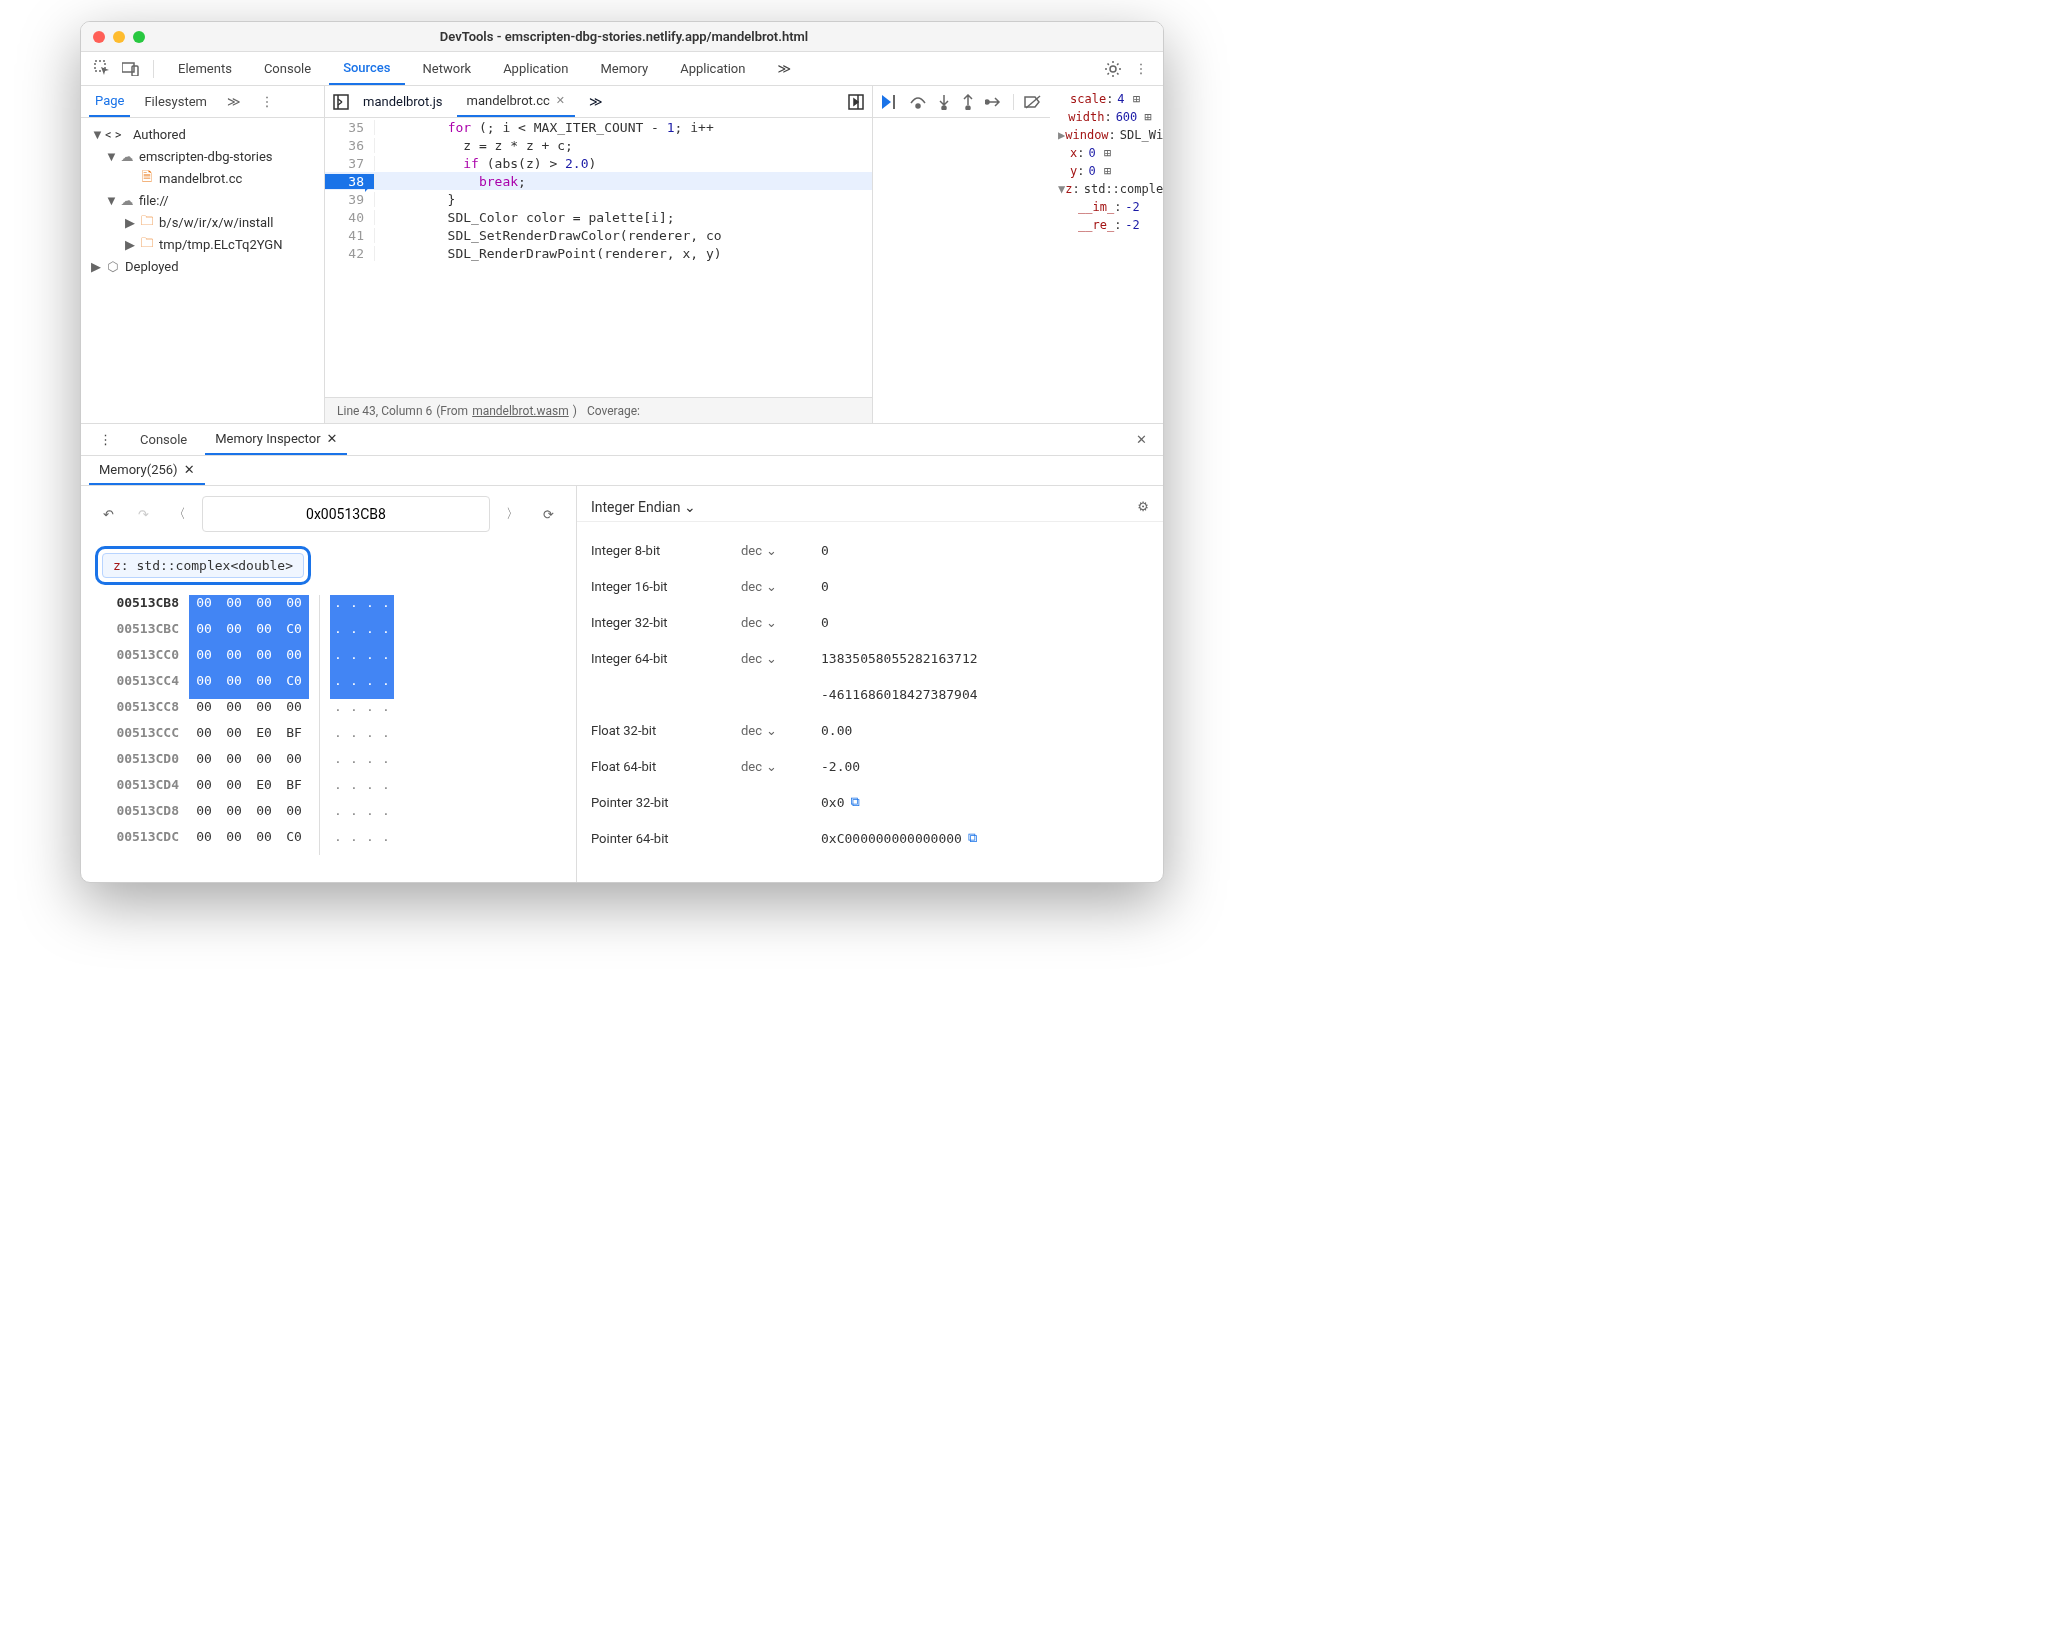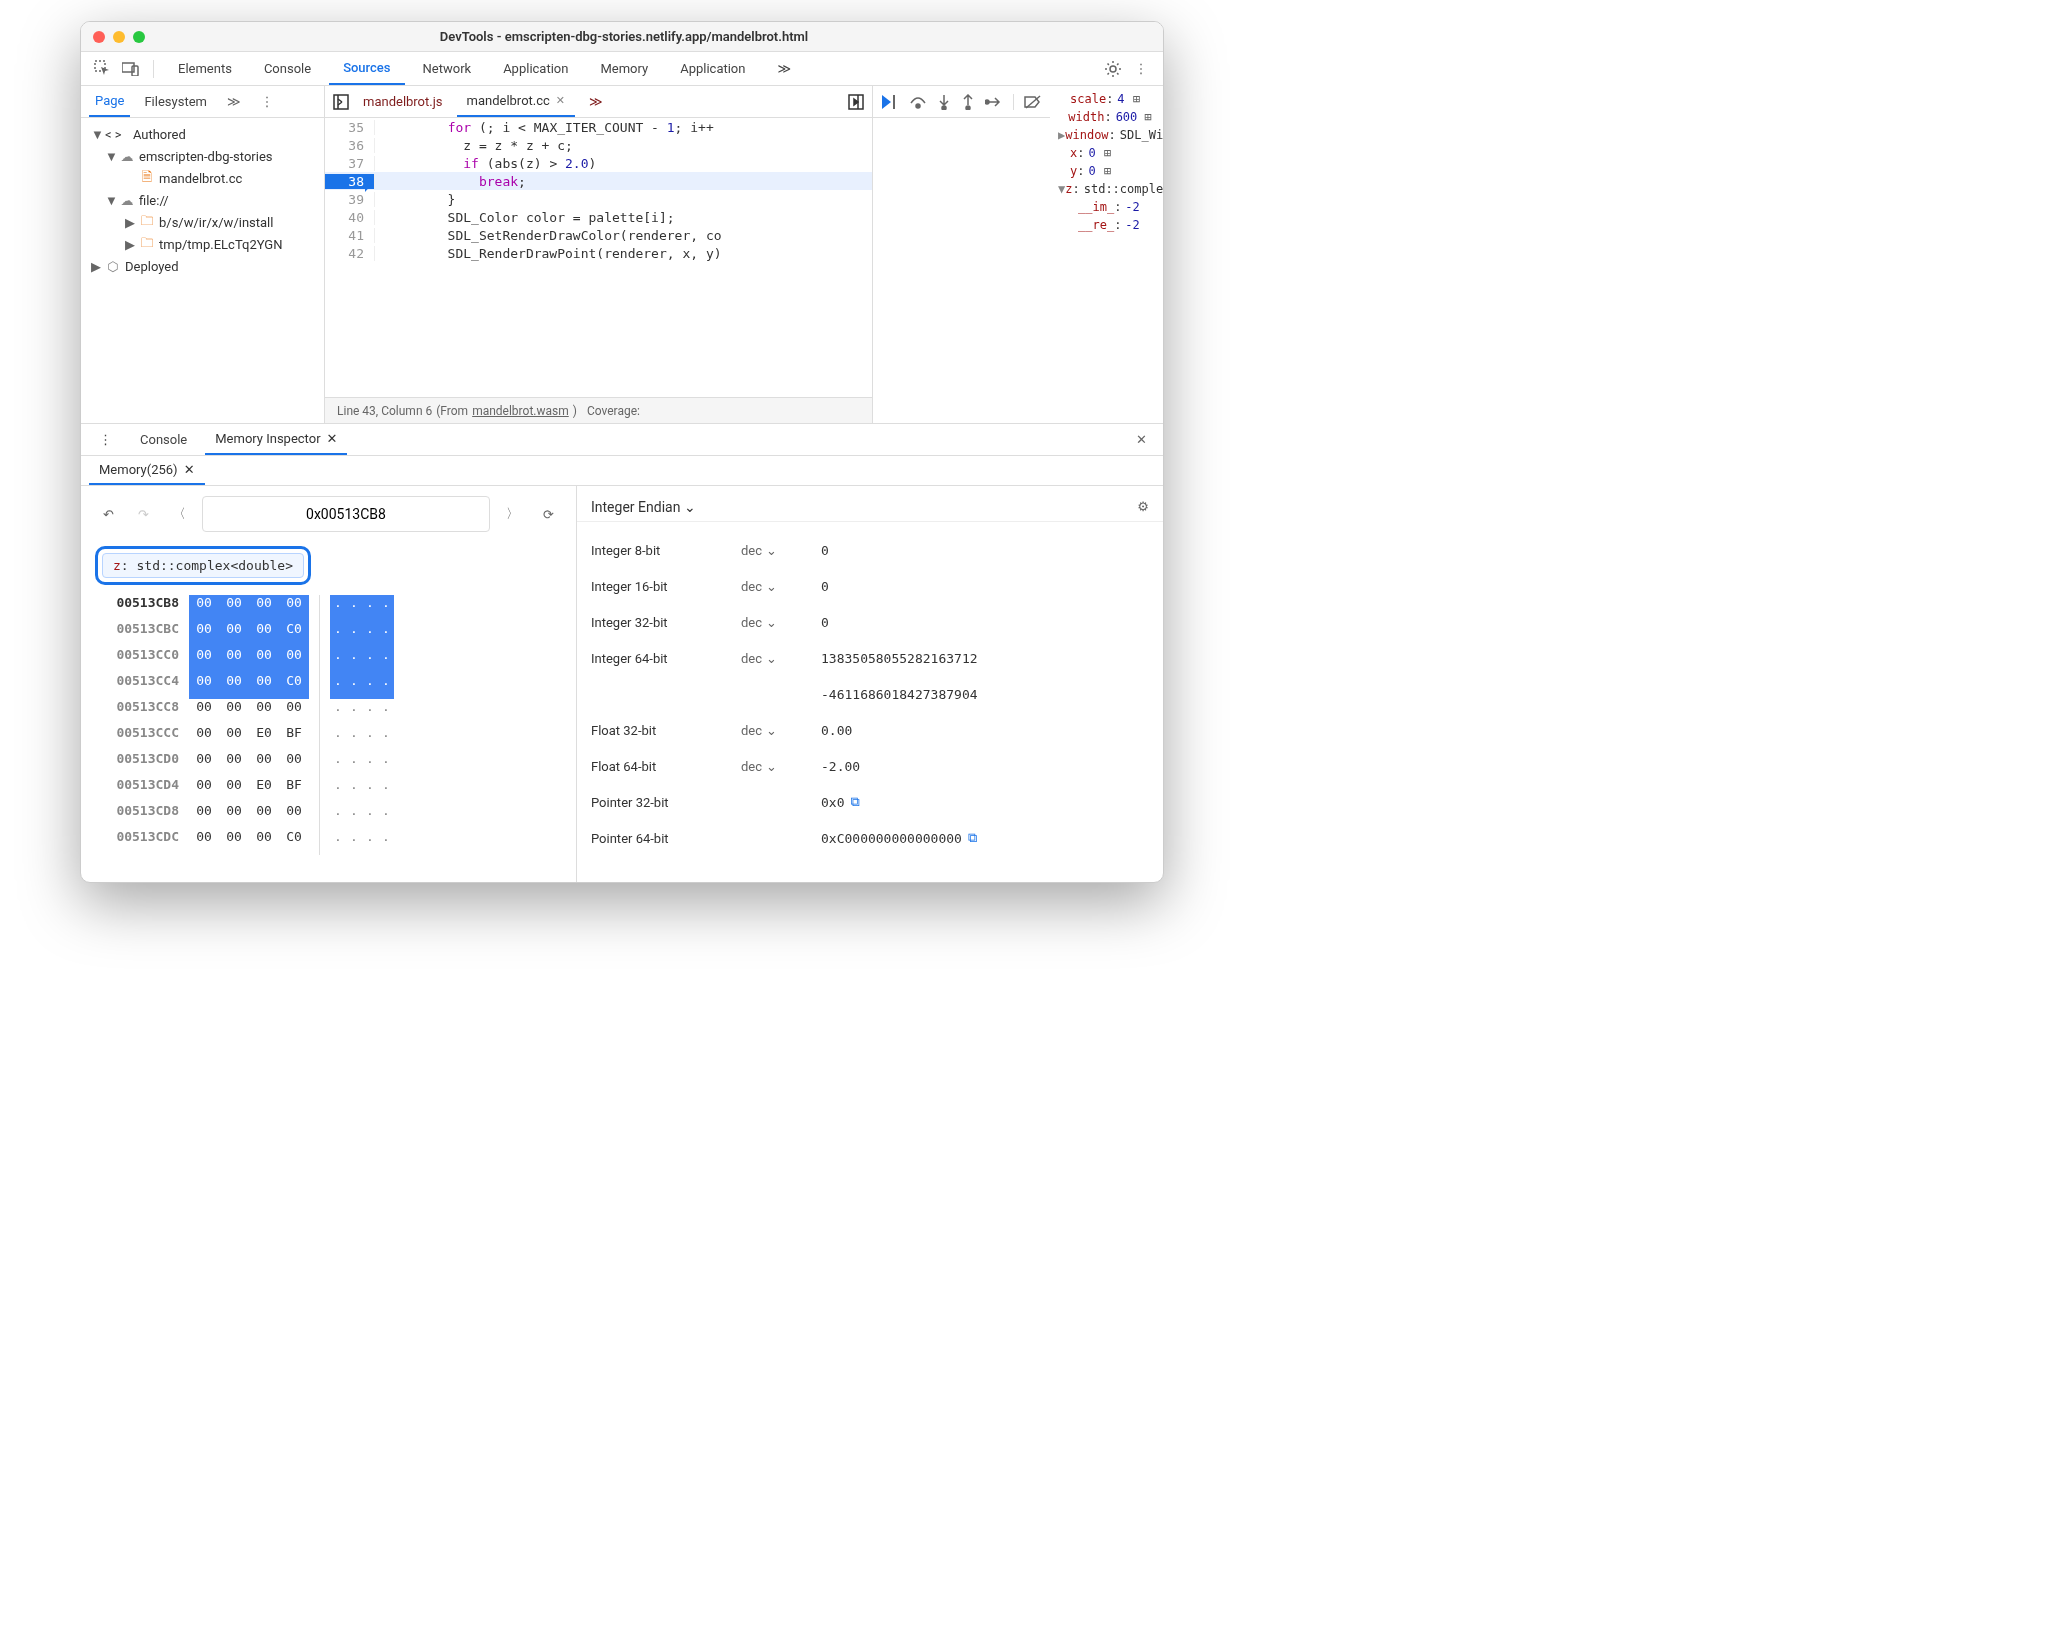--- a/index.html
+++ b/index.html
@@ -30,21 +30,21 @@
 .tree-item.l1 { padding-left: 10px; }
 .tree-item.l2 { padding-left: 24px; }
 .tree-item.l3 { padding-left: 44px; }
 .tree-icon { width: 16px; height: 16px; display: flex; align-items: center; justify-content: center; }
 .cloud-icon { color: #888; }
 .folder-icon { color: #e8710a; }
 .file-icon { color: #e8710a; }
 .box-icon { color: #888; }
 .editor { flex: 1; border-right: 1px solid #ddd; display: flex; flex-direction: column; overflow: hidden; }
 .editor-tabs { height: 32px; border-bottom: 1px solid #ddd; display: flex; align-items: center; padding: 0 8px; gap: 4px; }
-.editor-tabs .etab { padding: 0 10px; height: 100%; display: flex; align-items: center; gap: 6px; color: #7f1d1d; cursor: pointer; }
+.editor-tabs .etab { padding: 0 10px; height: 100%; display: flex; align-items: center; gap: 6px; color: #0f172a; cursor: pointer; }
 .editor-tabs .etab.active { border-bottom: 2px solid #1a73e8; color: #333; }
 .editor-tabs .close-x { color: #888; font-size: 11px; }
 .code-area { flex: 1; overflow: hidden; font-family: Menlo, Monaco, monospace; font-size: 13px; }
 .code-line { display: flex; height: 18px; align-items: center; }
 .gutter { width: 50px; text-align: right; padding-right: 10px; color: #999; border-right: 1px solid #eee; }
 .gutter.active { background: #1a73e8; color: #fff; position: relative; }
 .gutter.active::after { content: ''; position: absolute; right: -8px; top: 0; border: 9px solid transparent; border-left: 8px solid #1a73e8; }
 .code-text { padding-left: 10px; white-space: pre; }
 .code-line.hl { background: #e8f0fe; }
 .kw { color: #aa00aa; }

